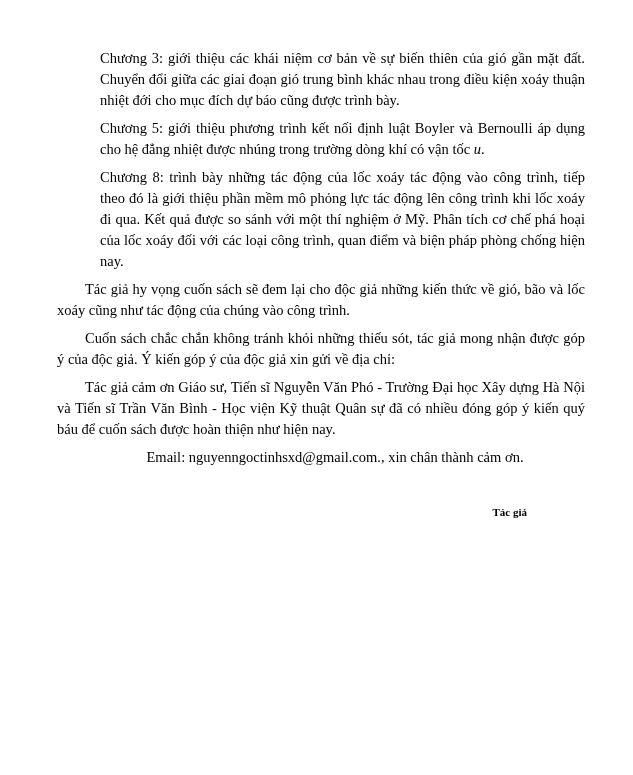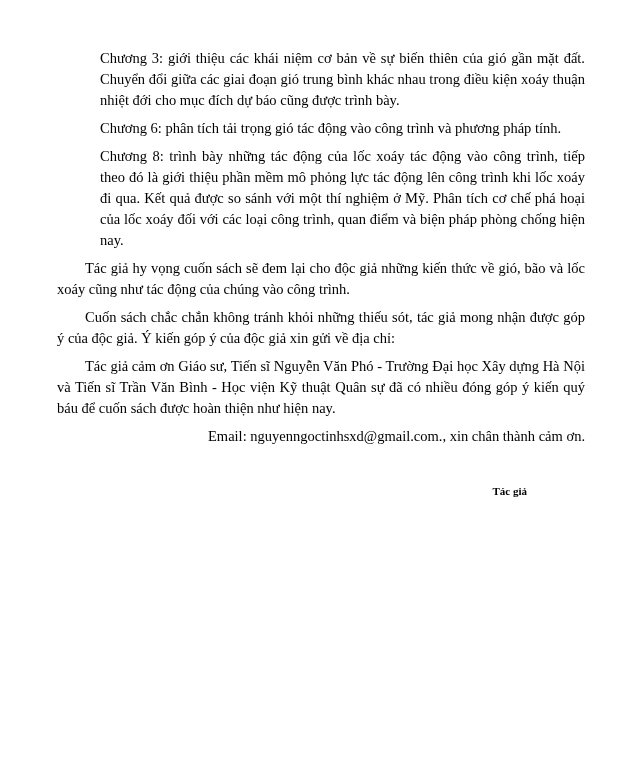--- a/index.html
+++ b/index.html
@@ -32,21 +32,21 @@
     text-justify: inter-word;
   }
   .para.chapter {
     margin-left: 43px;
   }
   .para.body {
     text-indent: 28px;
   }
   .para.email {
     text-indent: 28px;
-    text-align: right;
+    text-align: center;
   }
   .italic {
     font-style: italic;
   }
   .signature {
     margin-top: 34px;
     text-align: right;
     padding-right: 58px;
   }
   .signature span {
@@ -55,21 +55,21 @@
     line-height: 21px;
   }
 </style>
 </head>
 <body>
 
 <div class="page">
   <div class="content">
     <div id="paragraphs">
         <p class="para chapter"><span>Chương 3: giới thiệu các khái niệm cơ bản về sự biến thiên của gió gần mặt đất. Chuyển đổi giữa các giai đoạn gió trung bình khác nhau trong điều kiện xoáy thuận nhiệt đới cho mục đích dự báo cũng được trình bày.</span></p>
-        <p class="para chapter"><span>Chương 6: phân tích tải trọng gió tác động vào công trình và phương pháp tính.</span></p>
+        <p class="para chapter"><span>Chương 5: giới thiệu phương trình kết nối định luật Boyler và Bernoulli áp dụng cho hệ đẳng nhiệt được nhúng trong trường dòng khí có vận tốc </span><span class="italic">u</span><span>.</span></p>
         <p class="para chapter"><span>Chương 8: trình bày những tác động của lốc xoáy tác động vào công trình, tiếp theo đó là giới thiệu phần mềm mô phỏng lực tác động lên công trình khi lốc xoáy đi qua. Kết quả được so sánh với một thí nghiệm ở Mỹ. Phân tích cơ chế phá hoại của lốc xoáy đối với các loại công trình, quan điểm và biện pháp phòng chống hiện nay.</span></p>
         <p class="para body"><span>Tác giả hy vọng cuốn sách sẽ đem lại cho độc giả những kiến thức về gió, bão và lốc xoáy cũng như tác động của chúng vào công trình.</span></p>
         <p class="para body"><span>Cuốn sách chắc chắn không tránh khỏi những thiếu sót, tác giả mong nhận được góp ý của độc giả. Ý kiến góp ý của độc giả xin gửi về địa chỉ:</span></p>
         <p class="para body"><span>Tác giả cảm ơn Giáo sư, Tiến sĩ Nguyễn Văn Phó - Trường Đại học Xây dựng Hà Nội và Tiến sĩ Trần Văn Bình - Học viện Kỹ thuật Quân sự đã có nhiều đóng góp ý kiến quý báu để cuốn sách được hoàn thiện như hiện nay.</span></p>
         <p class="para email"><span>Email: nguyenngoctinhsxd@gmail.com., xin chân thành cảm ơn.</span></p>
       </div>
     <div class="signature">
       <span>Tác giả</span>
     </div>
   </div>

